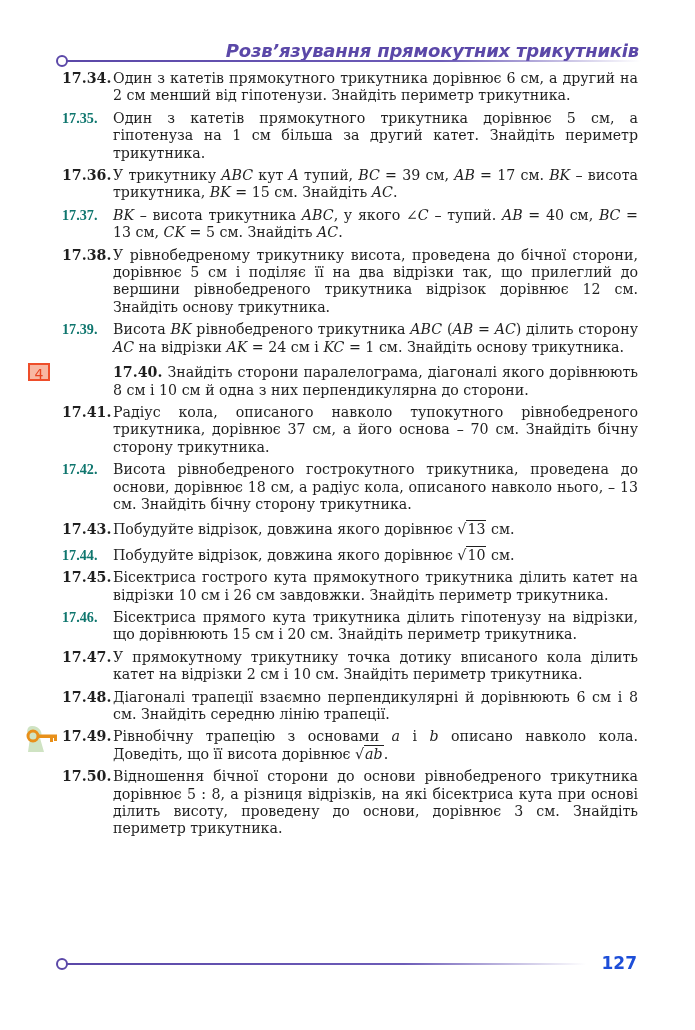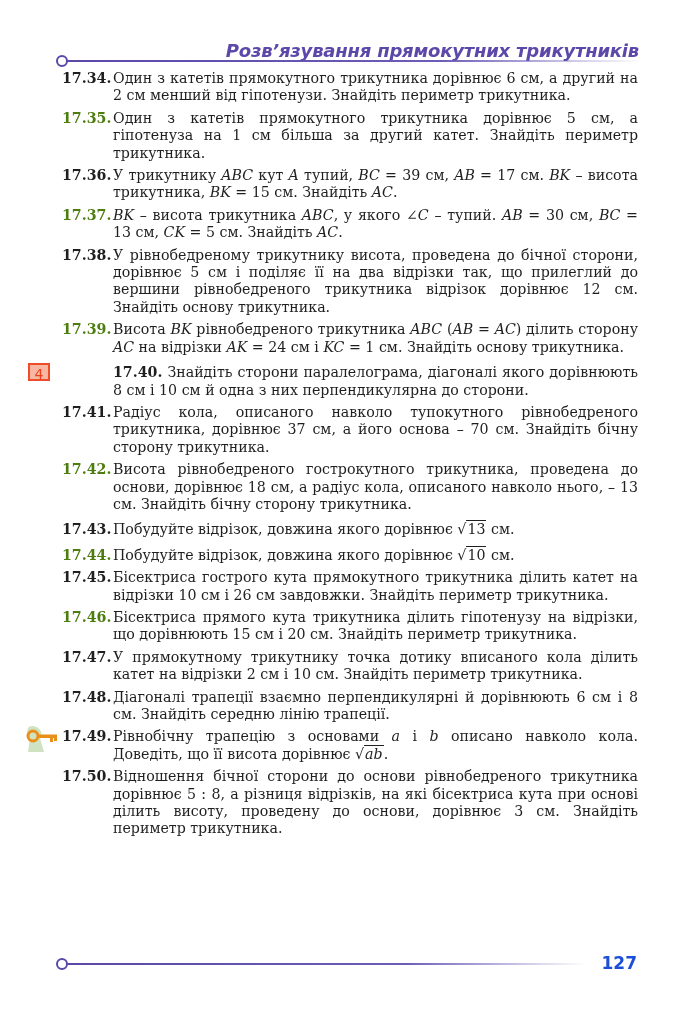--- a/index.html
+++ b/index.html
@@ -30,21 +30,21 @@
   .rule.bottom { top:963px; width:520px; }
   .rule.bottom .line { width:520px; }
   .page-number {
     position:absolute; top:953px; right:58px;
     font-family:"DejaVu Sans", "Liberation Sans", sans-serif; font-weight:bold;
     font-size:17px; color:#1d4ed8;
   }
   .problems { position:absolute; left:58px; top:70px; width:580px; }
   .problem { position:relative; padding-left:55px; font-size:14.2px; line-height:17.4px; margin-bottom:5px; text-align:justify; }
   .problem .num { position:absolute; left:4px; top:0; font-weight:bold; color:#1f1f1f; }
-  .problem .num.blue { color:#4d7c0f; font-weight:bold; }
+  .problem .num.blue { color:#0f766e; font-weight:bold;font-family:Liberation Serif, serif; }
   .problem .text { display:block; }
   .problem.level { padding-left:55px; }
   .badge {
     position:absolute; left:-28px; top:-1px; width:22px; height:18px;
     background:#f8b7a2; border:2px solid #ee4d2a; color:#e8421f;
     font-family:"DejaVu Sans", "Liberation Sans", sans-serif; font-size:14px; line-height:18px;
     text-align:center; box-sizing:border-box;
   }
   .key-icon { position:absolute; left:-40px; top:-4px; width:40px; height:30px; }
   i.v { font-style:italic; }
@@ -72,21 +72,21 @@
     <span class="text">Один з катетів прямокутного трикутника дорівнює 5 см, а гіпотенуза на 1 см більша за другий катет. Знайдіть периметр трикутника.</span>
   </div>
 
   <div class="problem">
     <span class="num">17.36.</span>
     <span class="text"><span>У трикутнику </span><i class="v">ABC</i><span> кут </span><i class="v">A</i><span> тупий, </span><i class="v">BC</i><span> = 39 см, </span><i class="v">AB</i><span> = 17 см. </span><i class="v">BK</i><span> – висота трикутника, </span><i class="v">BK</i><span> = 15 см. Знайдіть </span><i class="v">AC</i><span>.</span></span>
   </div>
 
   <div class="problem">
     <span class="num blue">17.37.</span>
-    <span class="text"><i class="v">BK</i><span> – висота трикутника </span><i class="v">ABC</i><span>, у якого ∠</span><i class="v">C</i><span> – тупий. </span><i class="v">AB</i><span> = 30 см, </span><i class="v">BC</i><span> = 13 см, </span><i class="v">CK</i><span> = 5 см. Знайдіть </span><i class="v">AC</i><span>.</span></span>
+    <span class="text"><i class="v">BK</i><span> – висота трикутника </span><i class="v">ABC</i><span>, у якого ∠</span><i class="v">C</i><span> – тупий. </span><i class="v">AB</i><span> = 40 см, </span><i class="v">BC</i><span> = 13 см, </span><i class="v">CK</i><span> = 5 см. Знайдіть </span><i class="v">AC</i><span>.</span></span>
   </div>
 
   <div class="problem">
     <span class="num">17.38.</span>
     <span class="text">У рівнобедреному трикутнику висота, проведена до бічної сторони, дорівнює 5 см і поділяє її на два відрізки так, що прилеглий до вершини рівнобедреного трикутника відрізок дорівнює 12 см. Знайдіть основу трикутника.</span>
   </div>
 
   <div class="problem">
     <span class="num blue">17.39.</span>
     <span class="text"><span>Висота </span><i class="v">BK</i><span> рівнобедреного трикутника </span><i class="v">ABC</i><span> (</span><i class="v">AB</i><span> = </span><i class="v">AC</i><span>) ділить сторону </span><i class="v">AC</i><span> на відрізки </span><i class="v">AK</i><span> = 24 см і </span><i class="v">KC</i><span> = 1 см. Знайдіть основу трикутника.</span></span>

